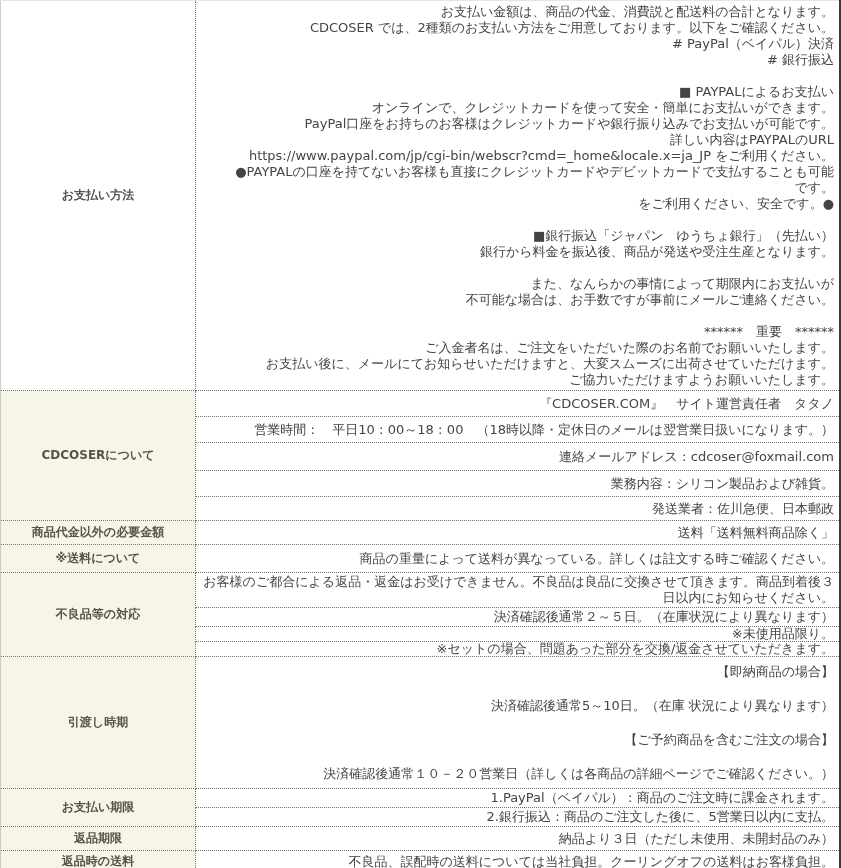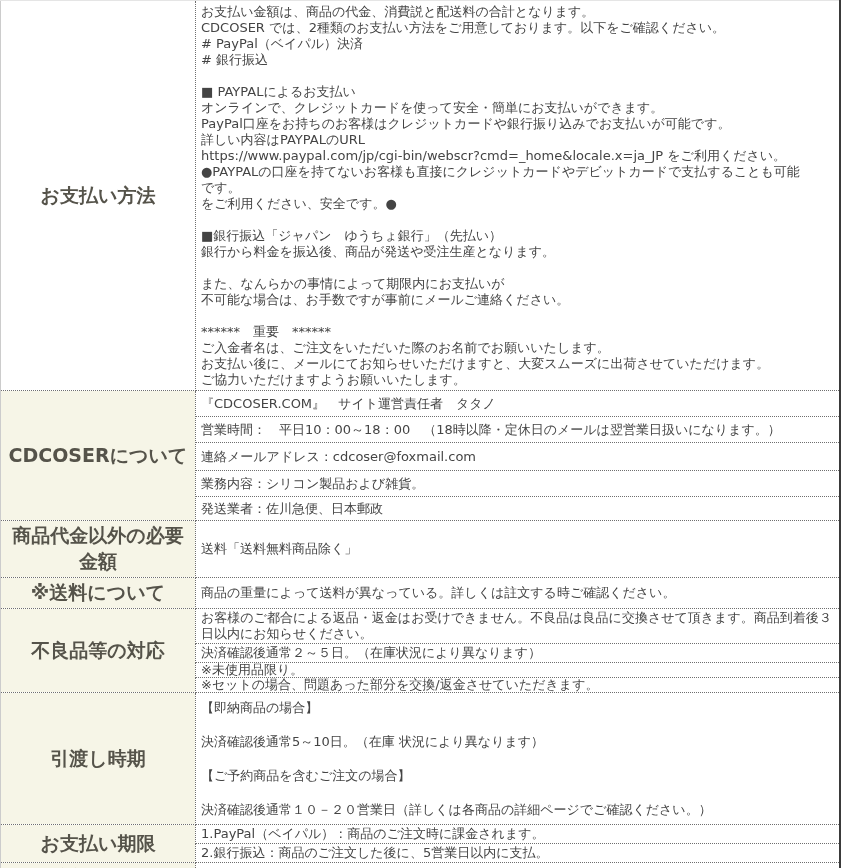--- a/index.html
+++ b/index.html
@@ -23,25 +23,25 @@
     padding:2px 5px;
     font-weight:normal;
     text-align:left;
     overflow:hidden;
   }
   th {
     background:#f6f5e7;
     color:#55534a;
     font-weight:bold;
     text-align:center;
-    font-size:19px;
+    font-size:12px;
   }
   th.white-bg { background:#ffffff; }
 
-  td { line-height:16px; }
+  td { line-height:16px;text-align:right; }
   .line { min-height:16px; white-space:pre-wrap; }
 
   td.top-align { vertical-align:top; padding-top:3px; }
 
   tr.h25 { height:26px; }
   tr.h28 { height:28px; }
   tr.h24 { height:24px;margin-top:32px; }
   tr.tight td { padding-top:0; padding-bottom:0; line-height:14px; height:14px; }
   tr.med td { padding-top:1px; padding-bottom:1px; line-height:16px; }
   td.wrap2 { line-height:16px; padding-top:1px; padding-bottom:1px; }

